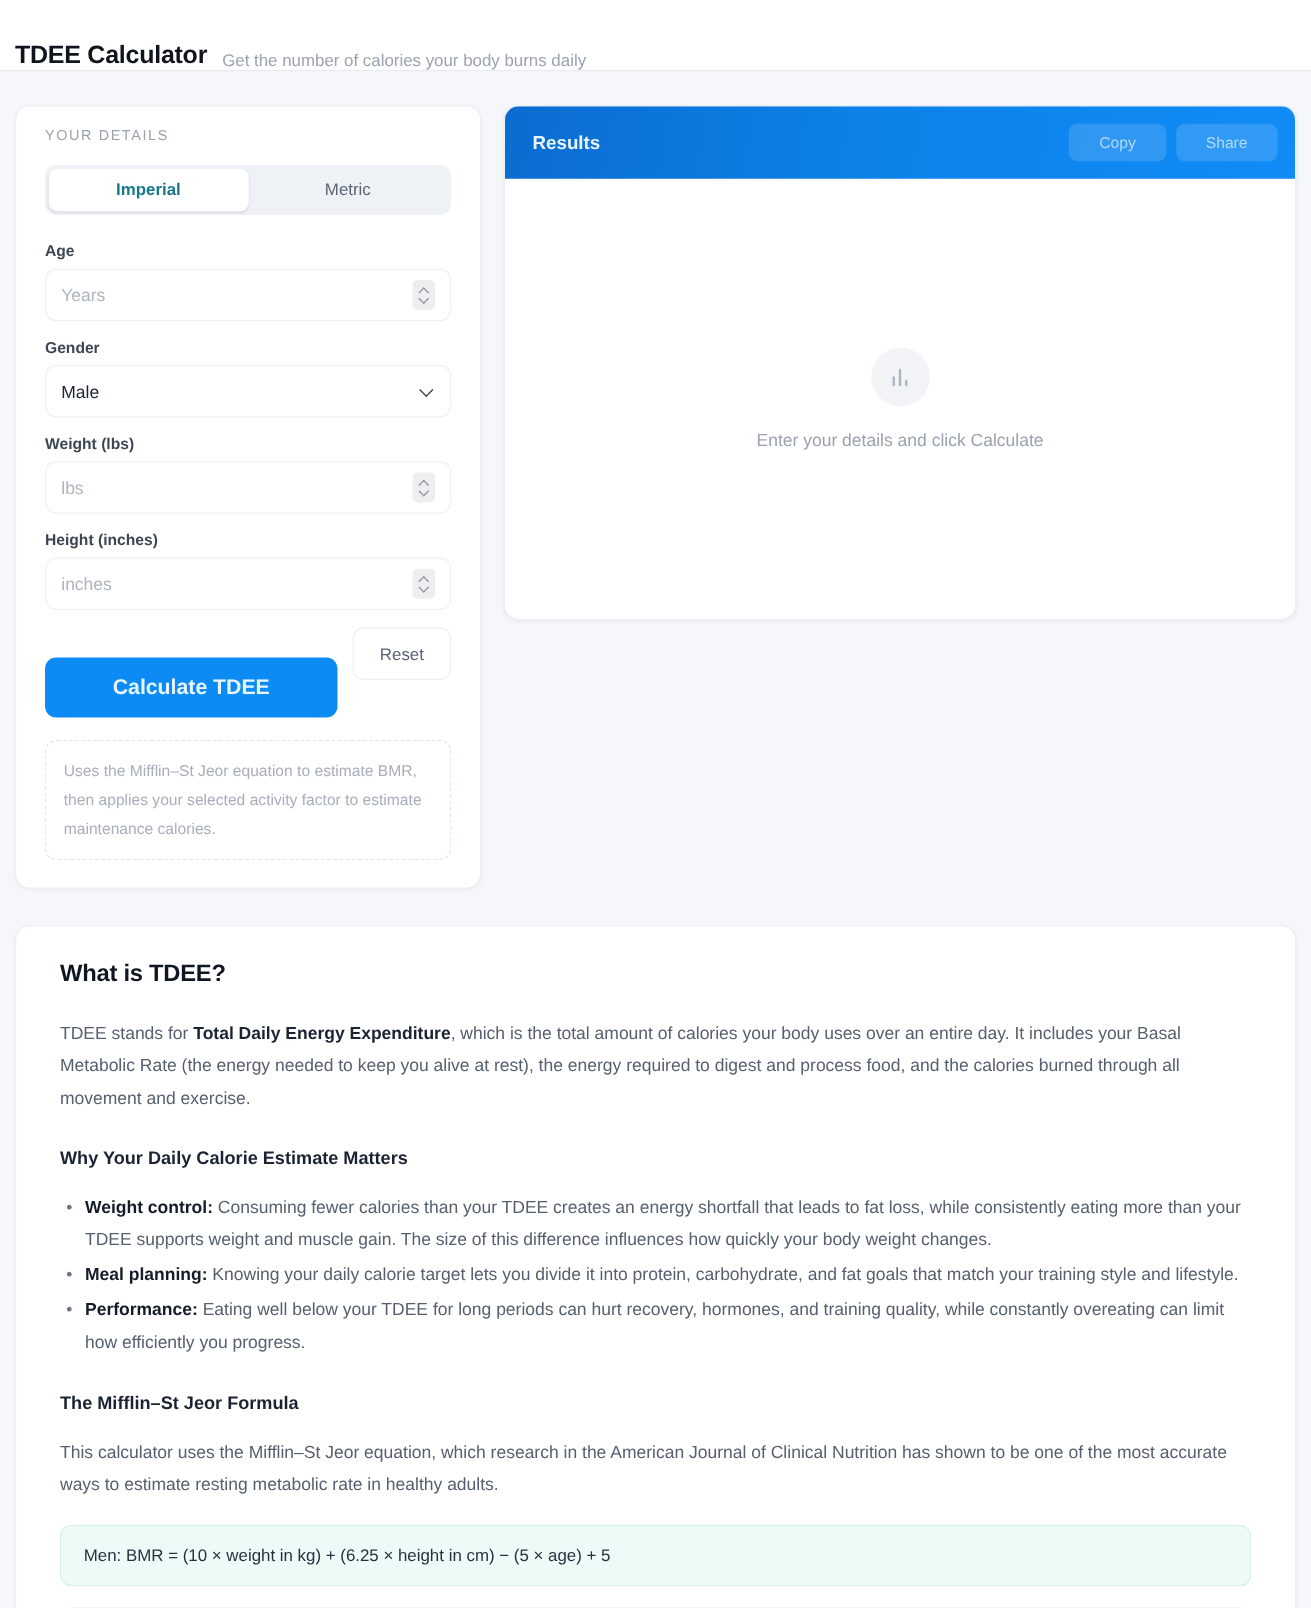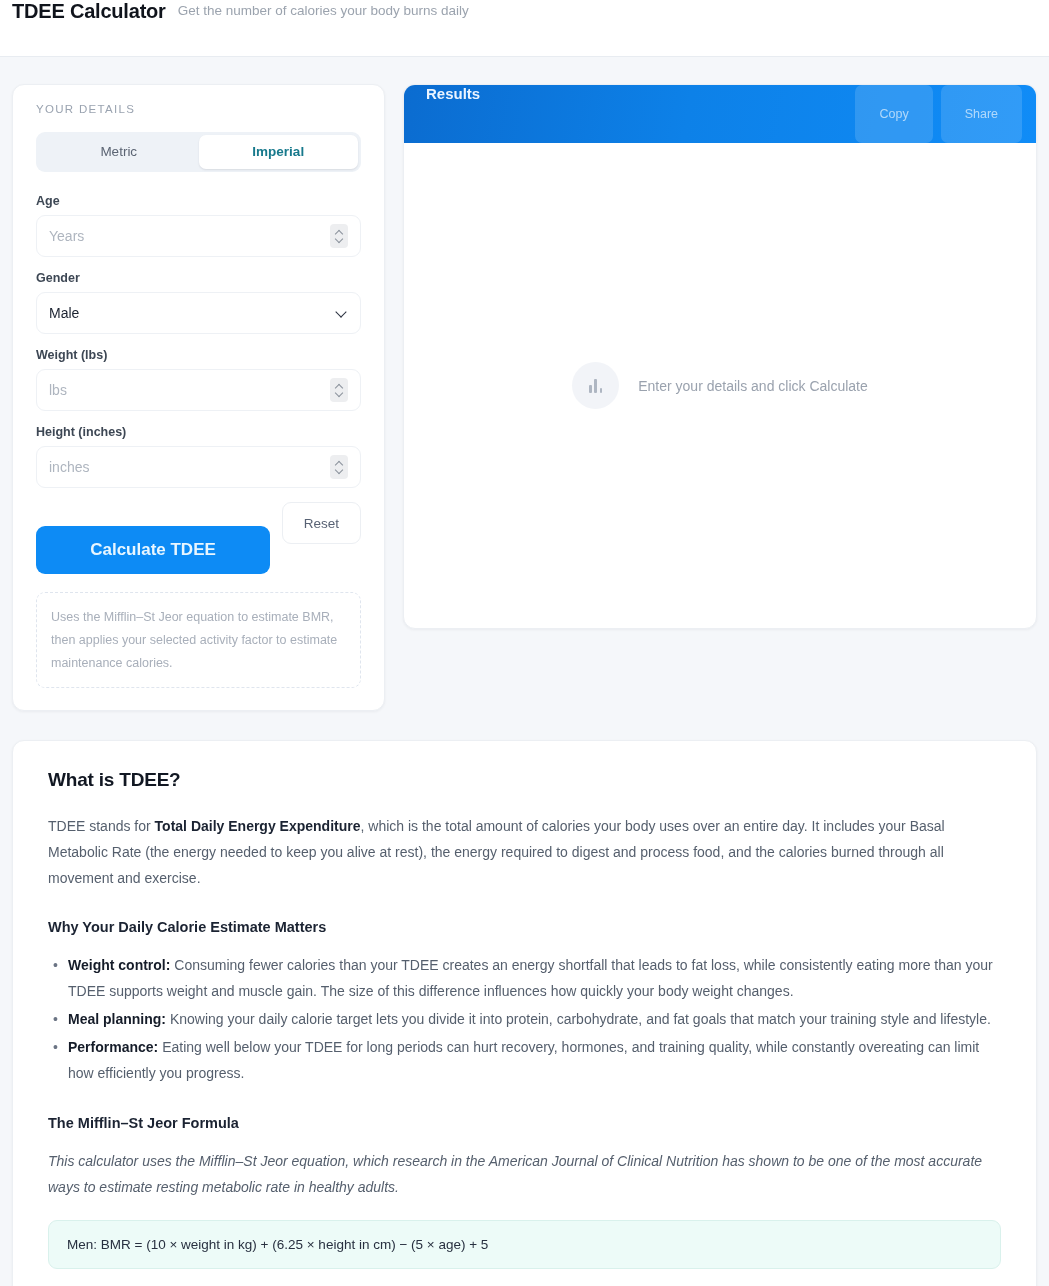--- a/index.html
+++ b/index.html
@@ -11,21 +11,21 @@
     font-family: "Liberation Sans", sans-serif;
     -webkit-font-smoothing: antialiased;
   }
 
   
   .appbar {
     height: 57px;
     background: #ffffff;
     border-bottom: 1px solid #e8ecf1;
     display: flex;
-    align-items: flex-start;
+    align-items: flex-end;
     padding: 0 12px;
     gap: 12px;
   }
   .app-title {
     font-size: 20px;
     font-weight: bold;
     color: #10141c;
     letter-spacing: -0.2px;
   }
   .app-subtitle {
@@ -211,42 +211,44 @@
     border: 1px solid #eceff3;
     border-radius: 12px;
     background: #fff;
     overflow: hidden;
     box-shadow: 0 1px 3px rgba(16,24,40,0.05);
   }
   .results-head {
     height: 58px;
     background: linear-gradient(100deg, #0b6cd0 0%, #0d81e8 45%, #108cf7 100%);
     display: flex;
+    align-items: center;
     padding: 0 14px 0 22px;
   }
   .results-title {
     color: #eaf4ff;
     font-size: 15px;
     font-weight: bold;
     flex: 1;
   }
   .head-btn {
     border: 0;
     border-radius: 7px;
     background: rgba(255,255,255,0.14);
     color: rgba(255,255,255,0.62);
     font-family: inherit;
     font-size: 12.5px;
     padding: 8px 24px;
     margin-left: 8px;
     cursor: pointer;
   }
   .results-body {
-    height: 485px;
-    display: flex;
+    height: 352px;
+    display: flex;
+    flex-direction: column;
     align-items: center;
     justify-content: center;
     gap: 19px;
   }
   .empty-circle {
     width: 47px; height: 47px;
     border-radius: 50%;
     background: #f2f4f8;
     display: flex;
     align-items: flex-end;
@@ -337,22 +339,22 @@
   <div class="app-subtitle">Get the number of calories your body burns daily</div>
 </div>
 
 <div class="main-row">
 
   <div class="card details-card">
 
     <div class="section-label">YOUR DETAILS</div>
 
     <div class="unit-toggle">
+      <button class="unit-btn active">Imperial</button>
       <button class="unit-btn">Metric</button>
-      <button class="unit-btn active">Imperial</button>
     </div>
 
     <div class="field-grid">
       <div class="field">
         <label class="field-label">Age</label>
         <div class="control">
           <span class="ph">Years</span>
           <span class="stepper">
             <i></i>
             <i class="dn"></i>
@@ -427,20 +429,20 @@
     <h3 class="h3">Why Your Daily Calorie Estimate Matters</h3>
 
     <ul class="bullets">
       <li><b>Weight control:</b><span> Consuming fewer calories than your TDEE creates an energy shortfall that leads to fat loss, while consistently eating more than your TDEE supports weight and muscle gain. The size of this difference influences how quickly your body weight changes.</span></li>
       <li><b>Meal planning:</b><span> Knowing your daily calorie target lets you divide it into protein, carbohydrate, and fat goals that match your training style and lifestyle.</span></li>
       <li><b>Performance:</b><span> Eating well below your TDEE for long periods can hurt recovery, hormones, and training quality, while constantly overeating can limit how efficiently you progress.</span></li>
     </ul>
 
     <h3 class="h3">The Mifflin–St Jeor Formula</h3>
 
-    <p class="p" style="margin-bottom:20px;font-style:italic;">This calculator uses the Mifflin–St Jeor equation, which research in the American Journal of Clinical Nutrition has shown to be one of the most accurate ways to estimate resting metabolic rate in healthy adults.</p>
+    <p class="p" style="margin-bottom:20px;">This calculator uses the Mifflin–St Jeor equation, which research in the American Journal of Clinical Nutrition has shown to be one of the most accurate ways to estimate resting metabolic rate in healthy adults.</p>
 
     <div class="code">Men: BMR = (10 × weight in kg) + (6.25 × height in cm) − (5 × age) + 5</div>
     <div class="code">Women: BMR = (10 × weight in kg) + (6.25 × height in cm) − (5 × age) − 161</div>
 
     <p class="p tail">Your TDEE is then calculated as:</p>
   </div>
 </div>
 
 </body></html>

